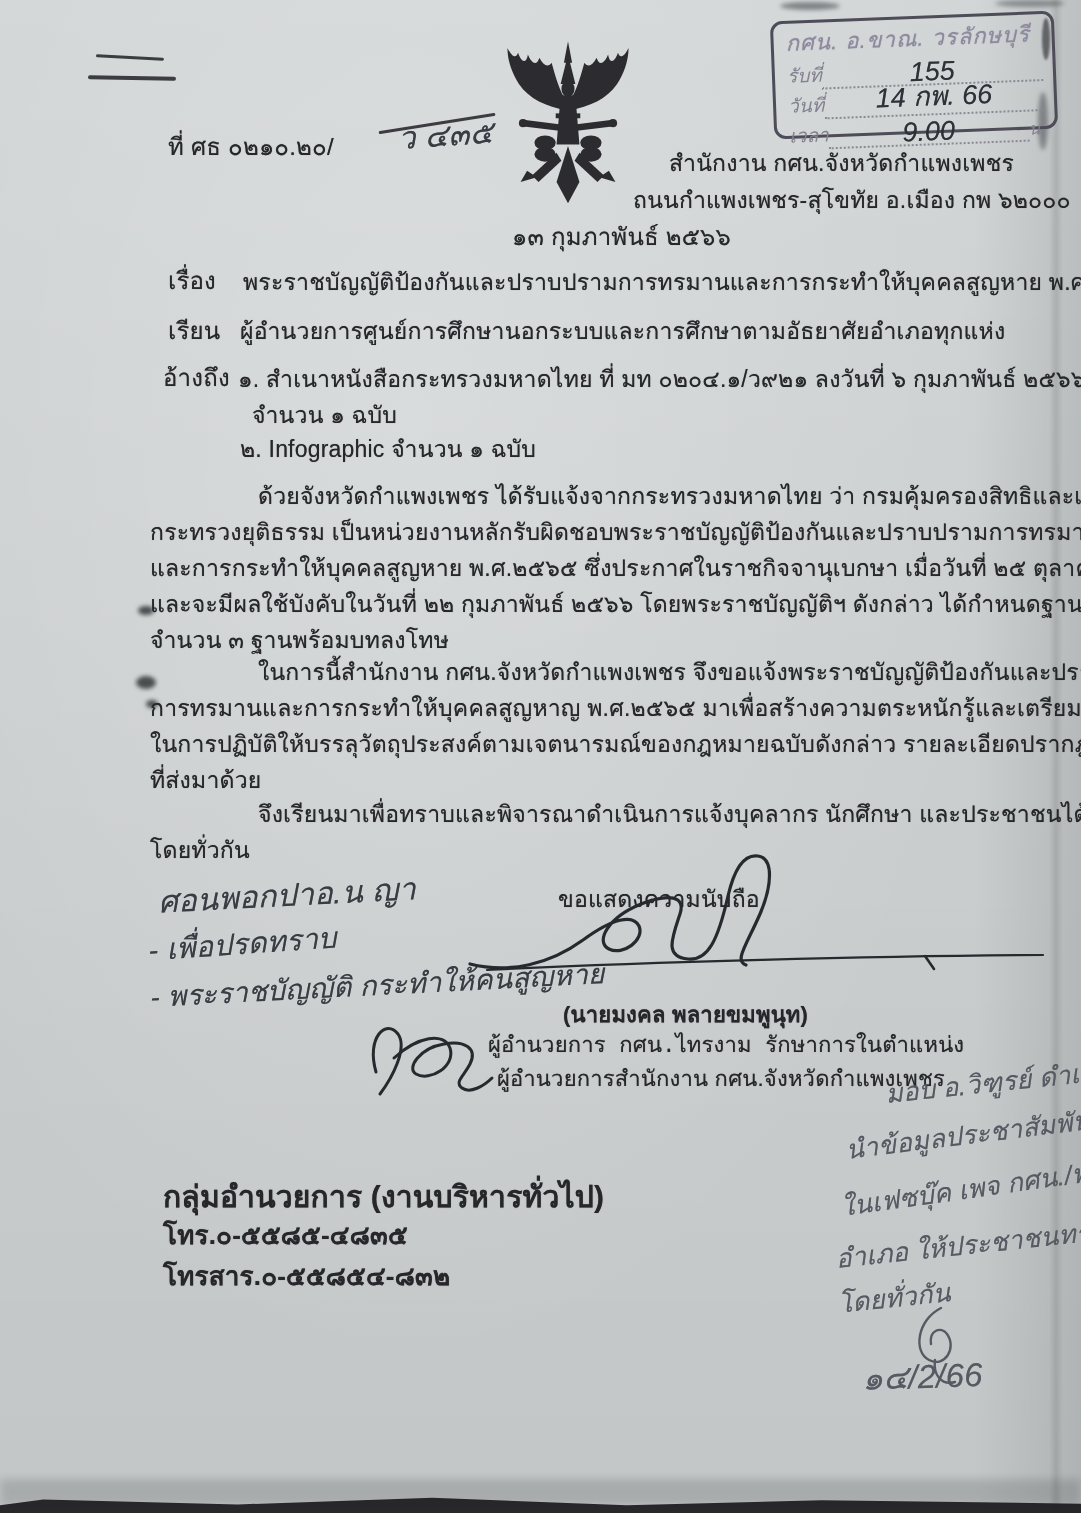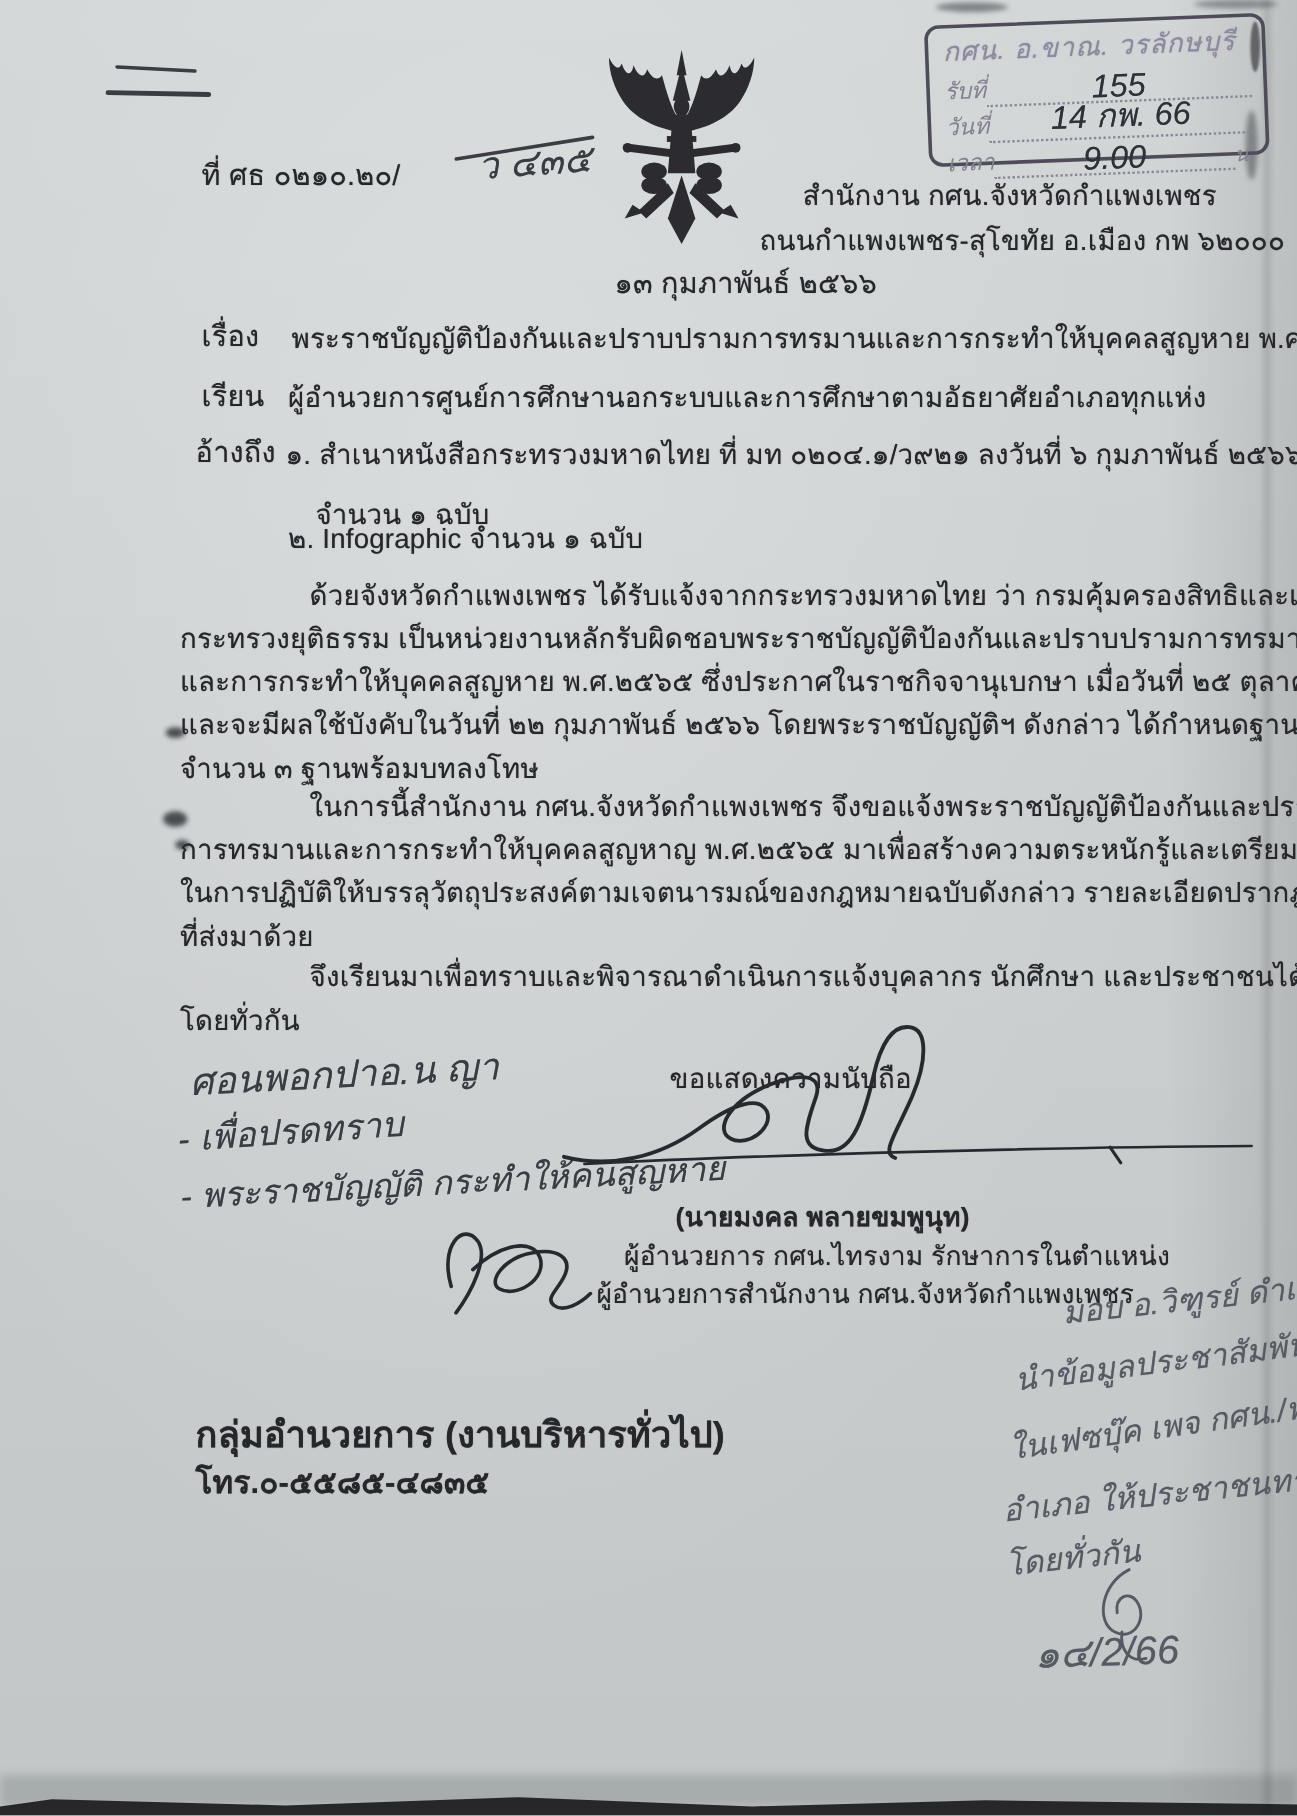--- a/index.html
+++ b/index.html
@@ -106,21 +106,21 @@
   <div class="t fs23" style="left:633px;top:150px;margin-left:36px;">สำนักงาน กศน.จังหวัดกำแพงเพชร</div>
   <div class="t fs23" style="left:633px;top:187px;text-align:center;">ถนนกำแพงเพชร-สุโขทัย อ.เมือง กพ ๖๒๐๐๐</div>
   <div class="t fs24" style="left:512px;top:223px;">๑๓  กุมภาพันธ์ ๒๕๖๖</div>
 
   <div class="t fs24" style="left:168px;top:267px;">เรื่อง</div>
   <div class="t fs23" style="left:243px;top:269px;">พระราชบัญญัติป้องกันและปราบปรามการทรมานและการกระทำให้บุคคลสูญหาย พ.ศ.๒๕๖๕</div>
   <div class="t fs24" style="left:168px;top:317px;">เรียน</div>
   <div class="t fs23" style="left:240px;top:319px;font-family:Liberation Serif, serif;">ผู้อำนวยการศูนย์การศึกษานอกระบบและการศึกษาตามอัธยาศัยอำเภอทุกแห่ง</div>
   <div class="t fs24" style="left:163px;top:364px;">อ้างถึง</div>
   <div class="t fs23" style="left:238px;top:366px;">๑. สำเนาหนังสือกระทรวงมหาดไทย ที่ มท ๐๒๐๔.๑/ว๙๒๑ ลงวันที่ ๖ กุมภาพันธ์ ๒๕๖๖</div>
-  <div class="t fs23" style="left:252px;top:416px;margin-left:11px;">จำนวน ๑ ฉบับ</div>
+  <div class="t fs23" style="left:252px;top:402px;">จำนวน ๑ ฉบับ</div>
   <div class="t fs23" style="left:240px;top:436px;">๒. Infographic จำนวน ๑ ฉบับ</div>
 
   <div class="t fs23" style="left:258px;top:483px;">ด้วยจังหวัดกำแพงเพชร ได้รับแจ้งจากกระทรวงมหาดไทย ว่า กรมคุ้มครองสิทธิและเสรีภาพ</div>
   <div class="t fs23" style="left:150px;top:519px;">กระทรวงยุติธรรม เป็นหน่วยงานหลักรับผิดชอบพระราชบัญญัติป้องกันและปราบปรามการทรมาน</div>
   <div class="t fs23" style="left:150px;top:555px;">และการกระทำให้บุคคลสูญหาย พ.ศ.๒๕๖๕ ซึ่งประกาศในราชกิจจานุเบกษา เมื่อวันที่ ๒๕ ตุลาคม ๒๕๖๕</div>
   <div class="t fs23" style="left:150px;top:591px;">และจะมีผลใช้บังคับในวันที่ ๒๒ กุมภาพันธ์ ๒๕๖๖ โดยพระราชบัญญัติฯ ดังกล่าว ได้กำหนดฐานความผิดใหม่</div>
   <div class="t fs23" style="left:150px;top:627px;">จำนวน ๓ ฐานพร้อมบทลงโทษ</div>
 
   <div class="t fs23" style="left:258px;top:659px;">ในการนี้สำนักงาน กศน.จังหวัดกำแพงเพชร จึงขอแจ้งพระราชบัญญัติป้องกันและปราบปราม</div>
   <div class="t fs23" style="left:150px;top:695px;">การทรมานและการกระทำให้บุคคลสูญหาญ พ.ศ.๒๕๖๕ มาเพื่อสร้างความตระหนักรู้และเตรียมความพร้อม</div>
@@ -136,37 +136,38 @@
 
   <div class="t fs23" style="left:558px;top:886px;">ขอแสดงความนับถือ</div>
 
   <svg class="sig" style="left:455px;top:852px;" width="600" height="150" viewBox="0 0 600 150">
     <path d="M15 112 C55 122 95 112 128 88 C158 66 178 62 184 74 C190 88 168 104 154 97 C140 90 152 66 186 52 C214 41 231 44 225 62 C217 86 209 105 233 107 C253 109 263 88 273 44 C279 18 289 2 303 4 C319 6 317 34 305 62 C291 94 279 109 291 113" stroke-width="3.2"></path>
     <path d="M32 118 C190 110 420 104 588 103" stroke-width="2.2"></path>
     <path d="M470 104 L479 117" stroke-width="2.6"></path>
   </svg>
 
   <div class="t fs22" style="left:563px;top:1002px;font-weight:bold;">(นายมงคล  พลายขมพูนุท)</div>
-  <div class="t fs22" style="left:520px;top:1034px;">ผู้อำนวยการ กศน.ไทรงาม รักษาการในตำแหน่ง</div>
+  <div class="t fs22" style="left:488px;top:1034px;font-family:Liberation Mono, monospace;">ผู้อำนวยการ กศน.ไทรงาม รักษาการในตำแหน่ง</div>
   <div class="t fs22" style="left:497px;top:1066px;">ผู้อำนวยการสำนักงาน กศน.จังหวัดกำแพงเพชร</div>
 
   <svg class="sig" style="left:358px;top:1008px;" width="150" height="95" viewBox="0 0 150 95">
     <path d="M18 64 C8 30 28 10 40 26 C50 40 34 70 22 86" stroke-width="3"></path>
     <path d="M36 50 C60 28 86 24 92 40 C98 58 72 74 58 66 C48 60 62 40 86 36 C106 32 120 40 112 56 C106 68 96 74 104 80 C112 86 126 78 134 70" stroke-width="3"></path>
   </svg>
 
   <div class="t pen" style="left:885px;top:1068px;font-size:26px;transform:rotate(-6deg);">มอบ อ.วิฑูรย์ ดำเนิน</div>
   <div class="t pen" style="left:845px;top:1120px;font-size:26px;transform:rotate(-7deg);">นำข้อมูลประชาสัมพันธ์</div>
   <div class="t pen" style="left:840px;top:1174px;font-size:26px;transform:rotate(-8deg);">ในเฟซบุ๊ค เพจ กศน./พช.</div>
   <div class="t pen" style="left:835px;top:1230px;font-size:26px;transform:rotate(-6deg);">อำเภอ ให้ประชาชนทราบ</div>
   <div class="t pen" style="left:838px;top:1284px;font-size:26px;transform:rotate(-6deg);">โดยทั่วกัน</div>
 
   <svg class="sig" style="left:905px;top:1300px;" width="70" height="90" viewBox="0 0 70 90">
     <path d="M36 8 C12 20 8 52 24 60 C40 68 52 48 42 34 C36 26 24 30 26 44" stroke-width="2.4" style="stroke:#565b63;"></path>
     <path d="M30 60 C28 74 36 86 50 82" stroke-width="2.4" style="stroke:#565b63;"></path>
   </svg>
 
   <div class="t" style="left:163px;top:1180px;font-size:30px;font-weight:600;">กลุ่มอำนวยการ (งานบริหารทั่วไป)</div>
   <div class="t" style="left:163px;top:1221px;font-size:26px;font-weight:600;">โทร.๐-๕๕๘๕-๔๘๓๕</div>
+  <div class="t" style="left:163px;top:1262px;font-size:26px;font-weight:600;">โทรสาร.๐-๕๕๘๕๔-๘๓๒</div>
 
   <div class="t pen" style="left:862px;top:1358px;font-size:33px;transform:rotate(-2deg);">๑๔/2/66</div>
 
 </div>
 
 </body></html>

